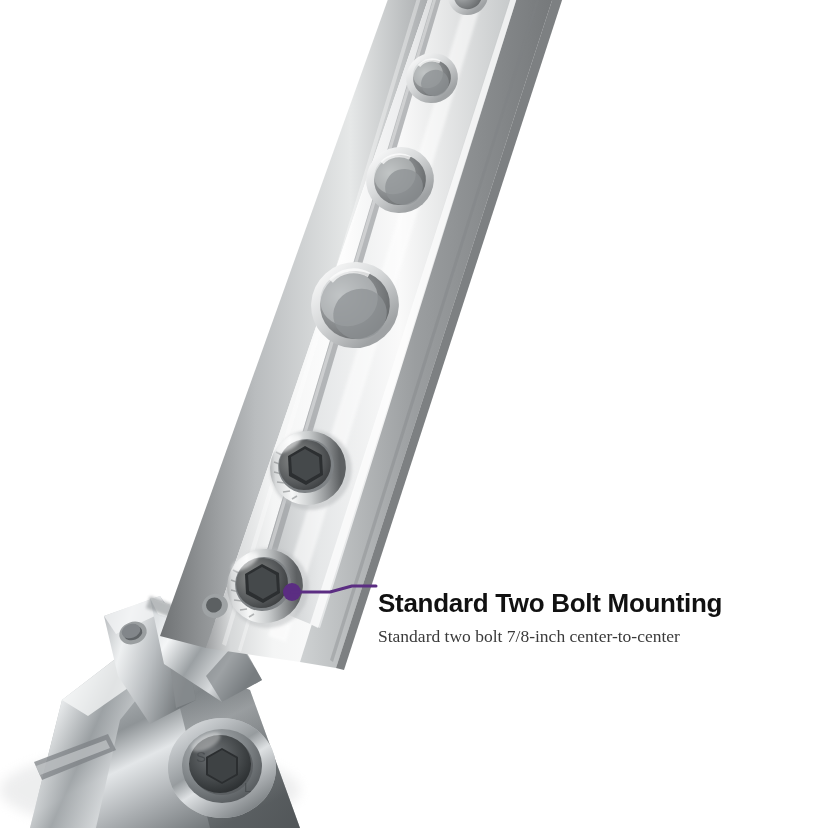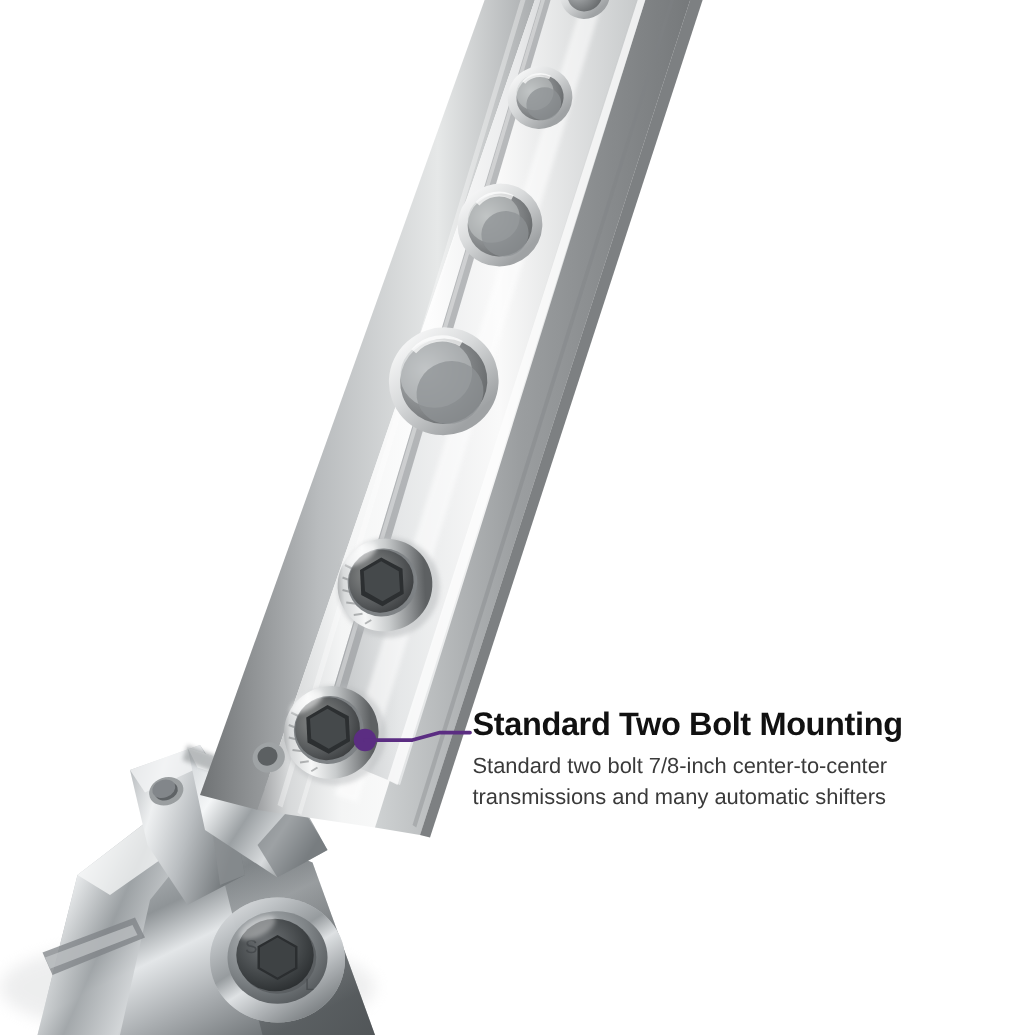--- a/index.html
+++ b/index.html
@@ -24,35 +24,35 @@
   #photo {
     position: absolute;
     left: 0; top: 0;
     width: 828px; height: 828px;
   }
 
   
   #callout {
     position: absolute;
     left: 378px;
-    top: 564px;
+    top: 588px;
     width: 434px;
   }
   #callout .headline {
     font-family: "Liberation Sans", sans-serif;
     font-weight: bold;
     font-size: 26px;
     line-height: 30px;
     letter-spacing: -0.3px;
     color: #111111;
     margin: 0 0 6px 0;
     white-space: nowrap;
   }
   #callout .body {
-    font-family: Liberation Sans, sans-serif;
+    font-family: Liberation Serif, serif;
     font-size: 17.5px;
     line-height: 25px;
     color: #3a3a3a;
     margin: 0;
     max-width: 424px;
   }
   #callout .body span { display: block; }
 </style>
 </head>
 <body>
@@ -304,17 +304,16 @@
     <g>
       <circle cx="292" cy="592" r="9" fill="#5b2d82"></circle>
       <path d="M292 592 L330 592 L352 586 L376 586" stroke="#5b2d82" stroke-width="3" fill="none" stroke-linecap="round" stroke-linejoin="round"></path>
     </g>
   </svg>
 
   <div id="callout">
     <h2 class="headline">Standard Two Bolt Mounting</h2>
     <p class="body">
       <span>Standard two bolt 7/8-inch center-to-center</span>
-      <span>transmissions and many automatic shifters</span>
     </p>
   </div>
 
 </div>
 
 </body></html>

